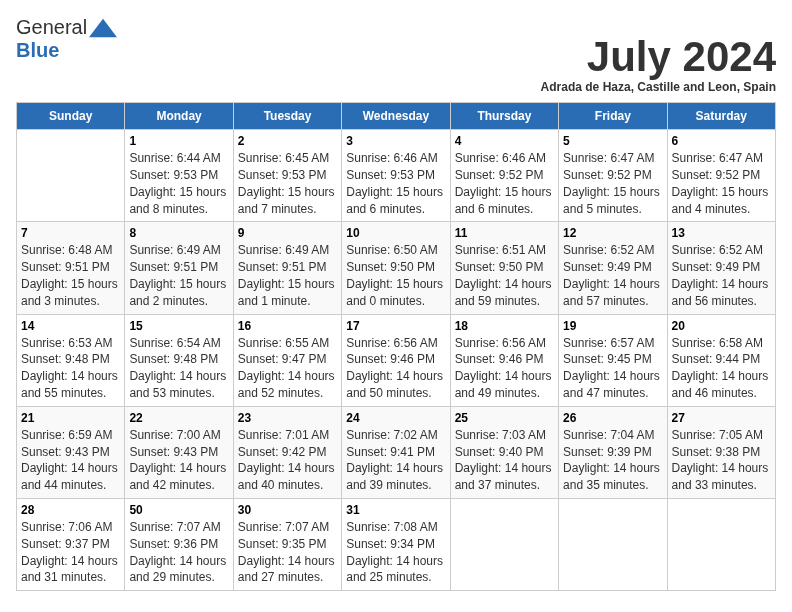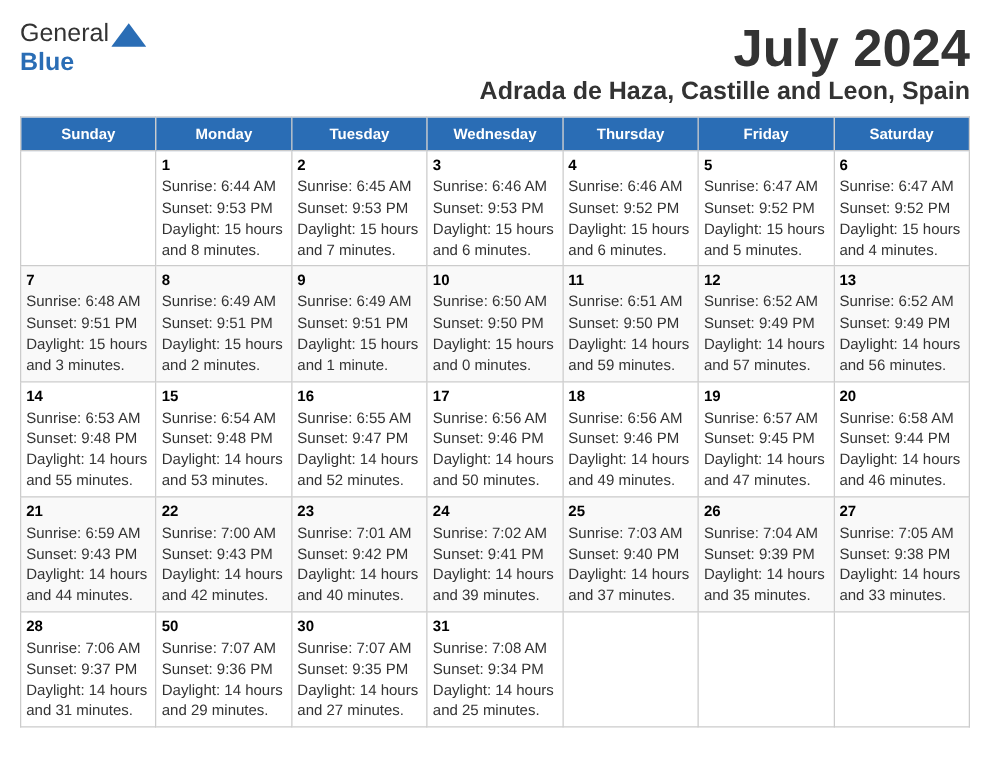--- a/index.html
+++ b/index.html
@@ -31,23 +31,24 @@
       gap: 2px;
     }
     .title-section {
       text-align: right;
     }
     .month-title {
       font-size: 42px;
       font-weight: bold;
       color: #333;
       line-height: 1.1;
+      margin-top: 18px;
     }
     .location-title {
-      font-size: 20px;
+      font-size: 12px;
       color: #333;
       font-weight: bold;
     }
     table {
       width: 100%;
       border-collapse: collapse;
       font-size: 10.5px;
     }
     thead tr th {
       background-color: #2a6db5;

